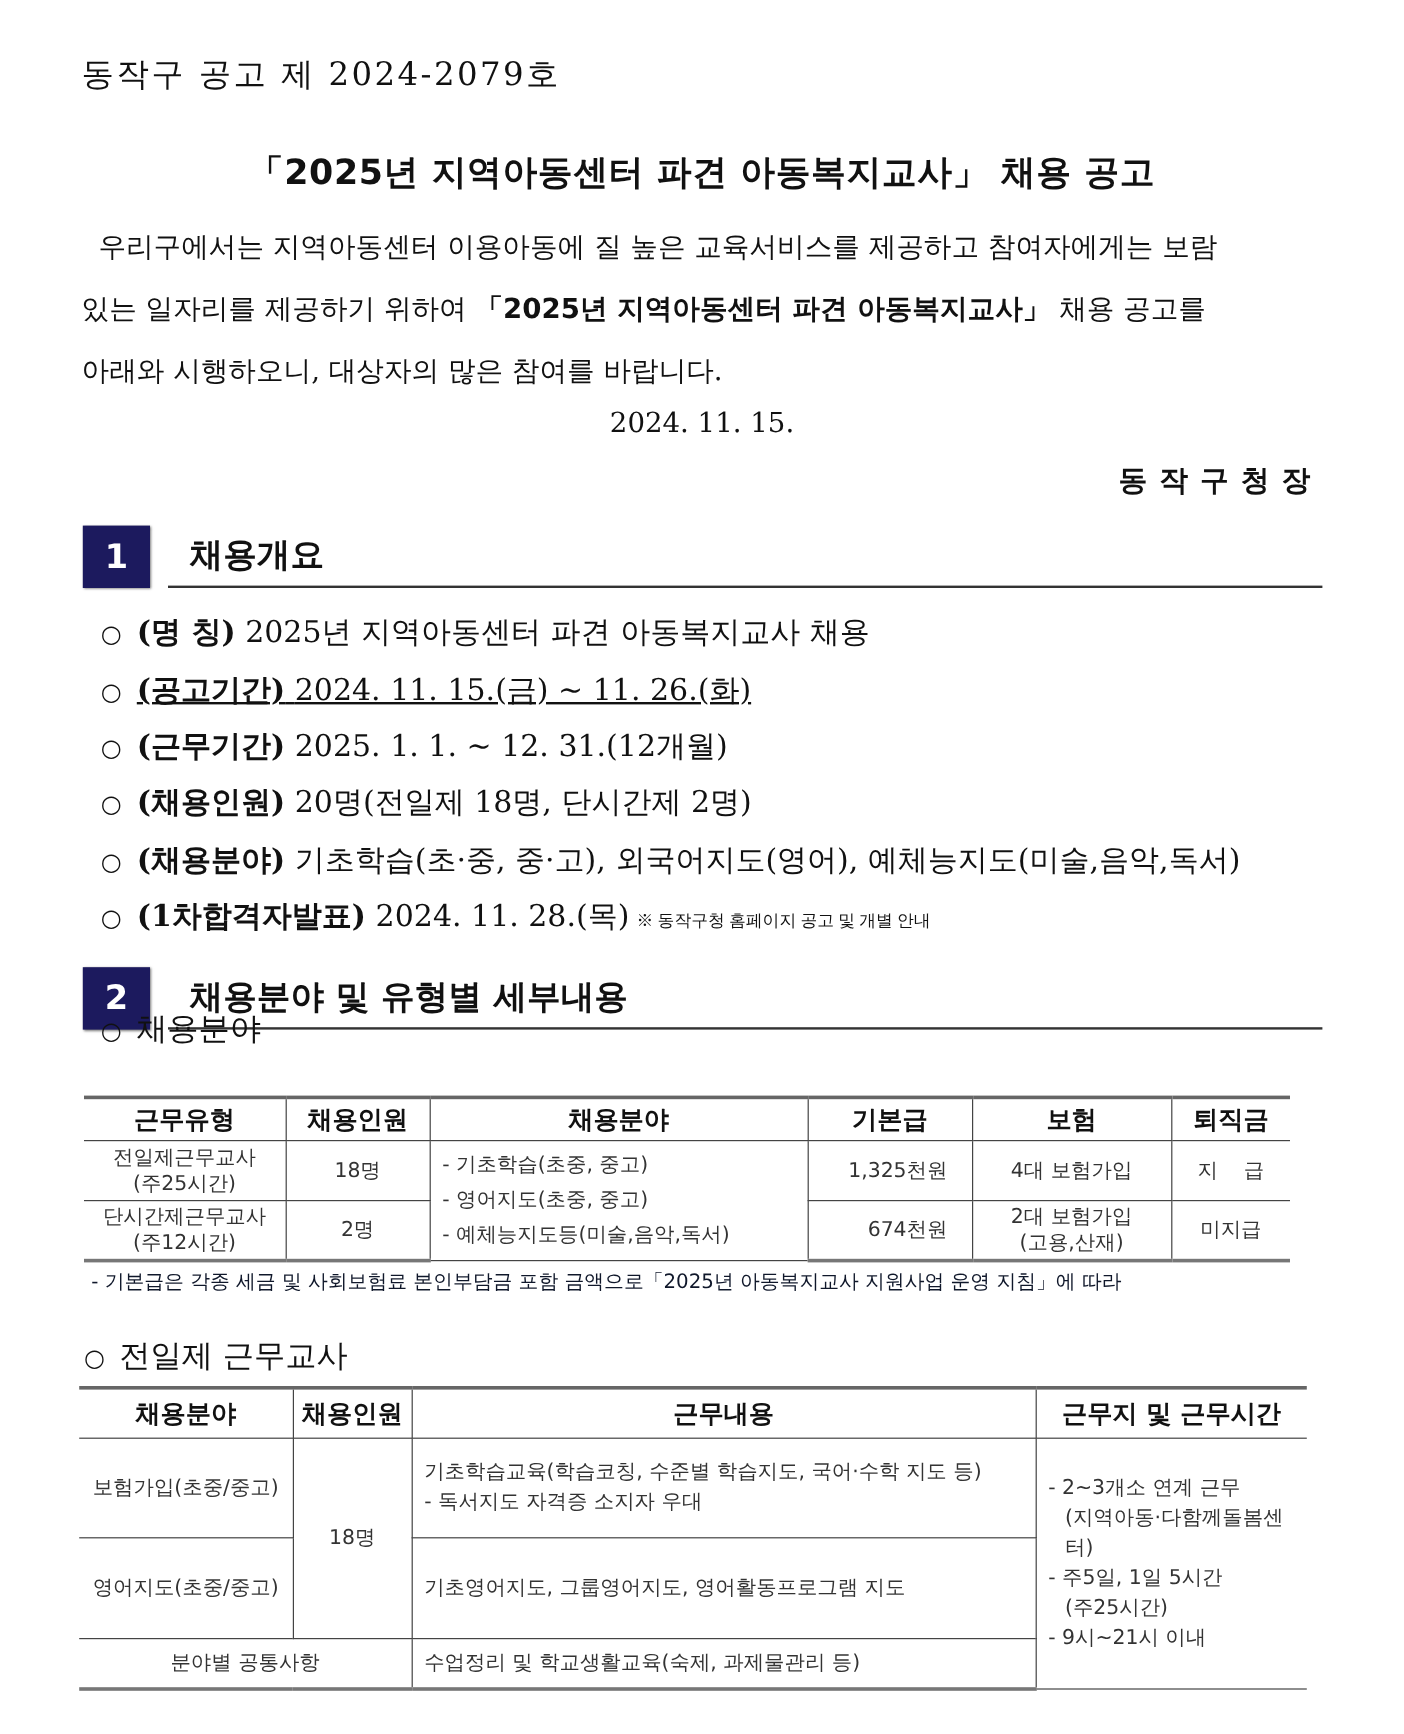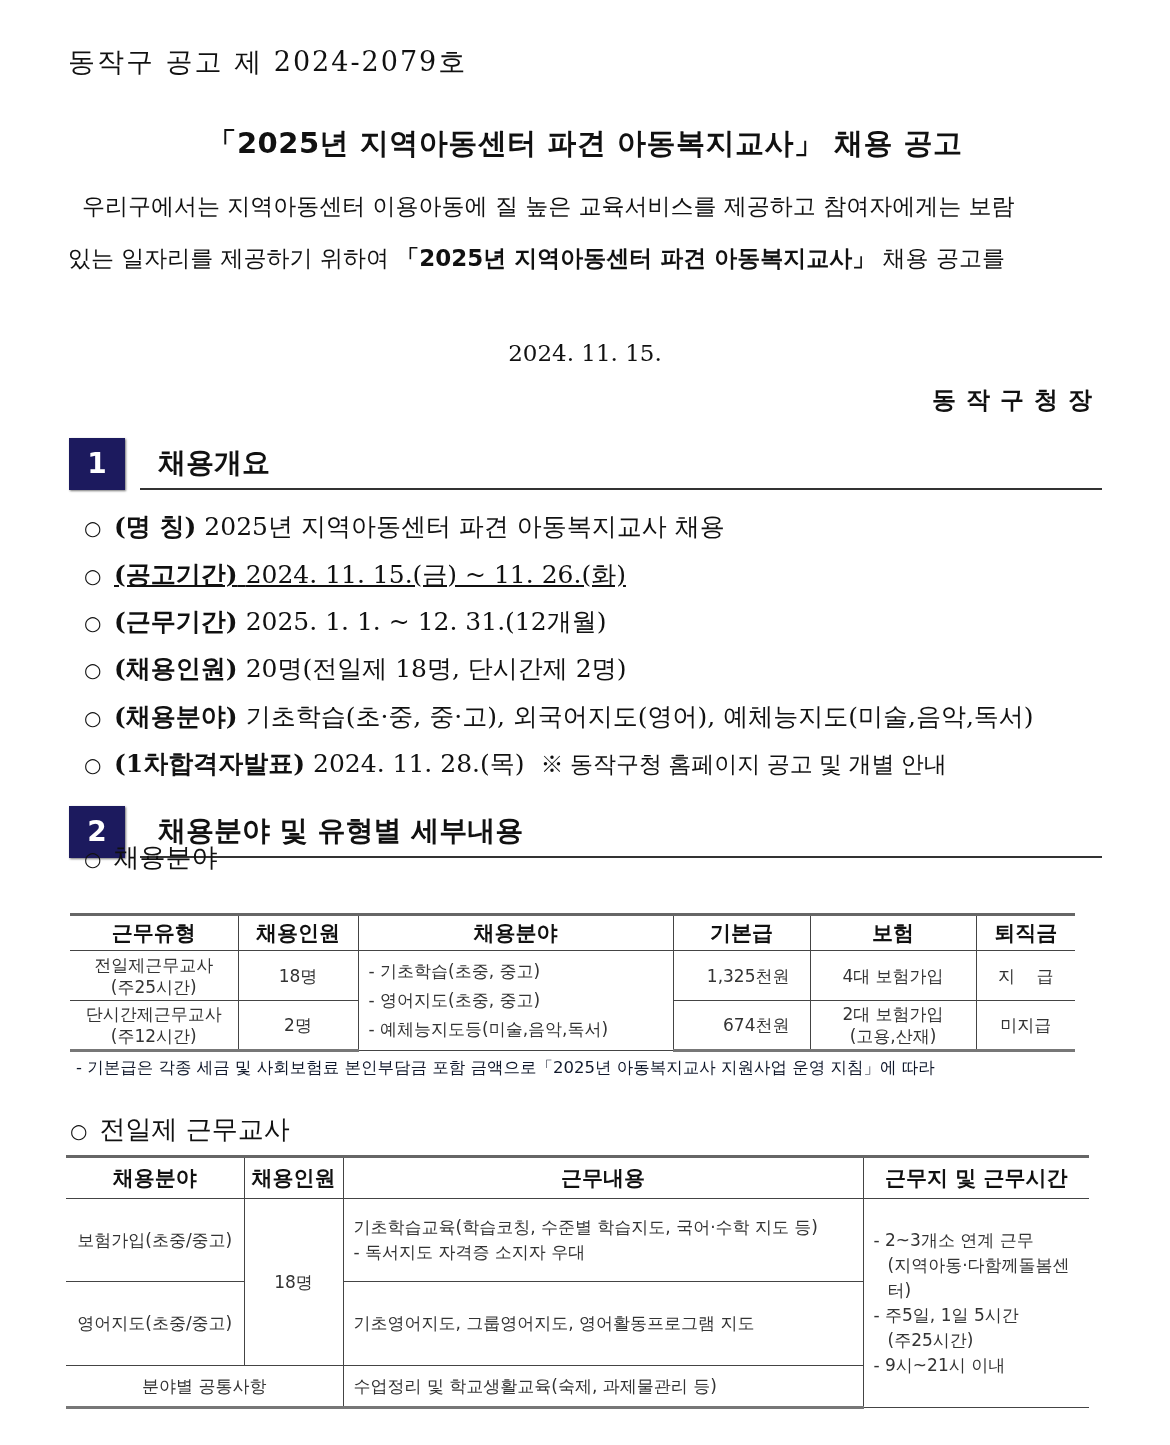--- a/index.html
+++ b/index.html
@@ -26,21 +26,21 @@
     font-size: 28px; text-align: center; line-height: 52px;
     box-shadow: 1px 1px 2px #777;
   }
   .sec-title { position: absolute; font-family: "DejaVu Sans", "Liberation Sans", sans-serif; font-weight: bold; font-size: 28px; }
   .sec-line { position: absolute; height: 2px; background: #333; }
 
   .bullet-list { left: 84px; width: 1020px; font-size: 25px; }
   .bullet-item { position: absolute; left: 0; white-space: nowrap; }
   .bullet-item .circ { display: inline-block; width: 30px; font-family: "DejaVu Sans", sans-serif; font-size: 20px; }
   .bullet-item .lbl { font-weight: bold; }
-  .bullet-item .note { font-family: Liberation Sans, sans-serif; font-size: 23px; margin-left: 16px; }
+  .bullet-item .note { font-family: Liberation Serif, serif; font-size: 14px; margin-left: 6px; }
 
   .sub-head { position: absolute; font-size: 26px; }
   .sub-head .circ { font-family: "DejaVu Sans", sans-serif; font-size: 20px; margin-right: 12px; }
 
   table { border-collapse: collapse; position: absolute; font-family: "DejaVu Sans", "Liberation Sans", sans-serif; }
   table td, table th { border: 1px solid #444; padding: 0; text-align: center; vertical-align: middle; }
   table th { font-weight: bold; background: #fff; }
   #table1 { left: 70px; top: 913px; width: 1005px; font-size: 17px; color: #333; }
   #table1 th { font-size: 21px; color: #111; height: 34px; border-top: 3px solid #666; }
   #table1 tr:last-child td { border-bottom: 3px solid #777; }
@@ -62,20 +62,21 @@
 </style>
 </head>
 <body>
 
 <div class="abs serif" id="doc-number">동작구 공고 제 2024-2079호</div>
 <div class="abs sans" id="doc-title">「2025년 지역아동센터 파견 아동복지교사」 채용 공고</div>
 
 <div class="abs serif" id="intro">
   <p class="indent">우리구에서는 지역아동센터 이용아동에 질 높은 교육서비스를 제공하고 참여자에게는 보람</p>
   <p><span>있는 일자리를 제공하기 위하여 </span><b class="sans">「2025년 지역아동센터 파견 아동복지교사」</b><span> 채용 공고를</span></p>
+  <p>아래와 시행하오니, 대상자의 많은 참여를 바랍니다.</p>
 </div>
 
 <div class="abs serif" id="doc-date">2024. 11. 15.</div>
 <div class="abs serif" id="signer">동작구청장</div>
 
 <div class="sec-box" style="left:69px; top:438px;">1</div>
 <div class="sec-title" style="left:158px; top:444px;">채용개요</div>
 <div class="sec-line" style="left:140px; top:488px; width:962px;"></div>
 
 <div class="abs bullet-list serif" style="top:0;">

